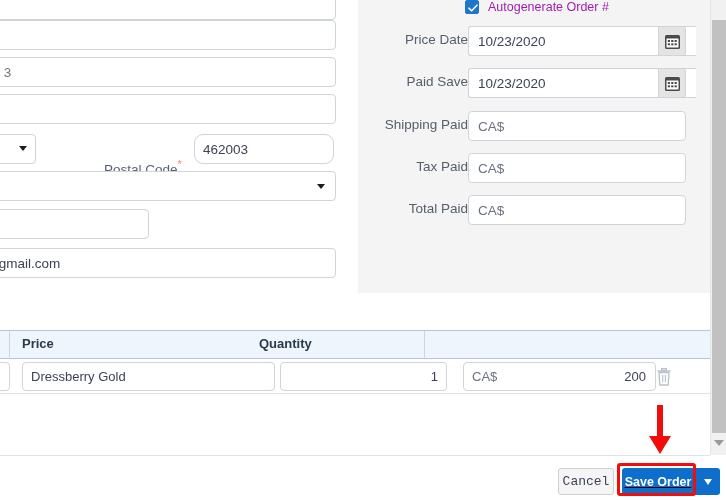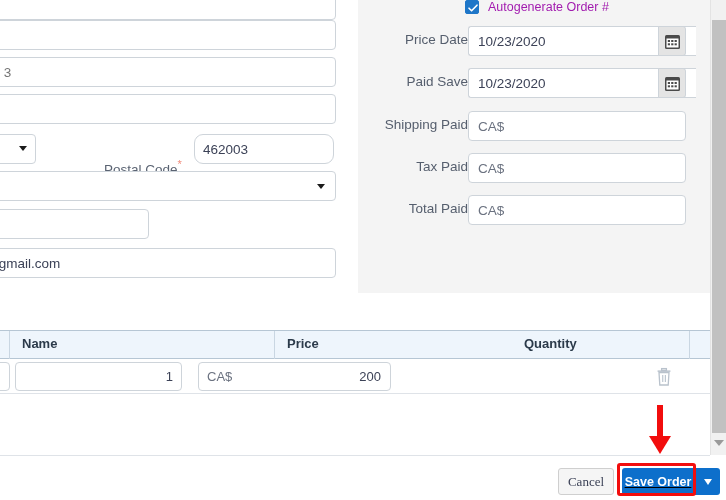--- a/index.html
+++ b/index.html
@@ -264,21 +264,21 @@
   }
   .btn-cancel {
     position: absolute;
     left: 558px; top: 12px;
     width: 56px; height: 27px;
     background: #f5f5f5;
     border: 1px solid #cfcfcf;
     border-radius: 3px;
     font-size: 13px;
     color: #3c4257;
-    font-family: Liberation Serif, serif;
+    font-family: Liberation Mono, monospace;
     cursor: pointer;
     padding: 0;
   }
   .save-group {
     position: absolute;
     left: 622px; top: 12px;
     height: 27px;
     display: flex;
     text-decoration: underline;
   }
@@ -444,28 +444,30 @@
         <input class="r-input money" type="text" value="CA$" style="">
       </div>
 
     </div>
   </div>
 
   <div class="table-wrap">
 
     <div class="tbl-head">
       <div class="th c0"></div>
-      <div class="th c1">Name</div>
       <div class="th c3">Price</div>
       <div class="th c2">Quantity</div>
     </div>
 
     <div class="tbl-row">
       <div class="cell c0">
         <input class="cell-inp" id="it-stub" type="text" value="" style="">
+      </div>
+      <div class="cell c1">
+        <input class="cell-inp" id="it-name" type="text" value="Dressberry Gold" style="">
       </div>
       <div class="cell c2">
         <input class="cell-inp" id="it-qty" type="text" value="1" style="">
       </div>
       <div class="cell c3">
         <input class="cell-inp" id="it-price" type="text" style="">
         <span class="price-cur">CA$</span>
         <span class="price-val">200</span>
       </div>
       <div class="trash">

